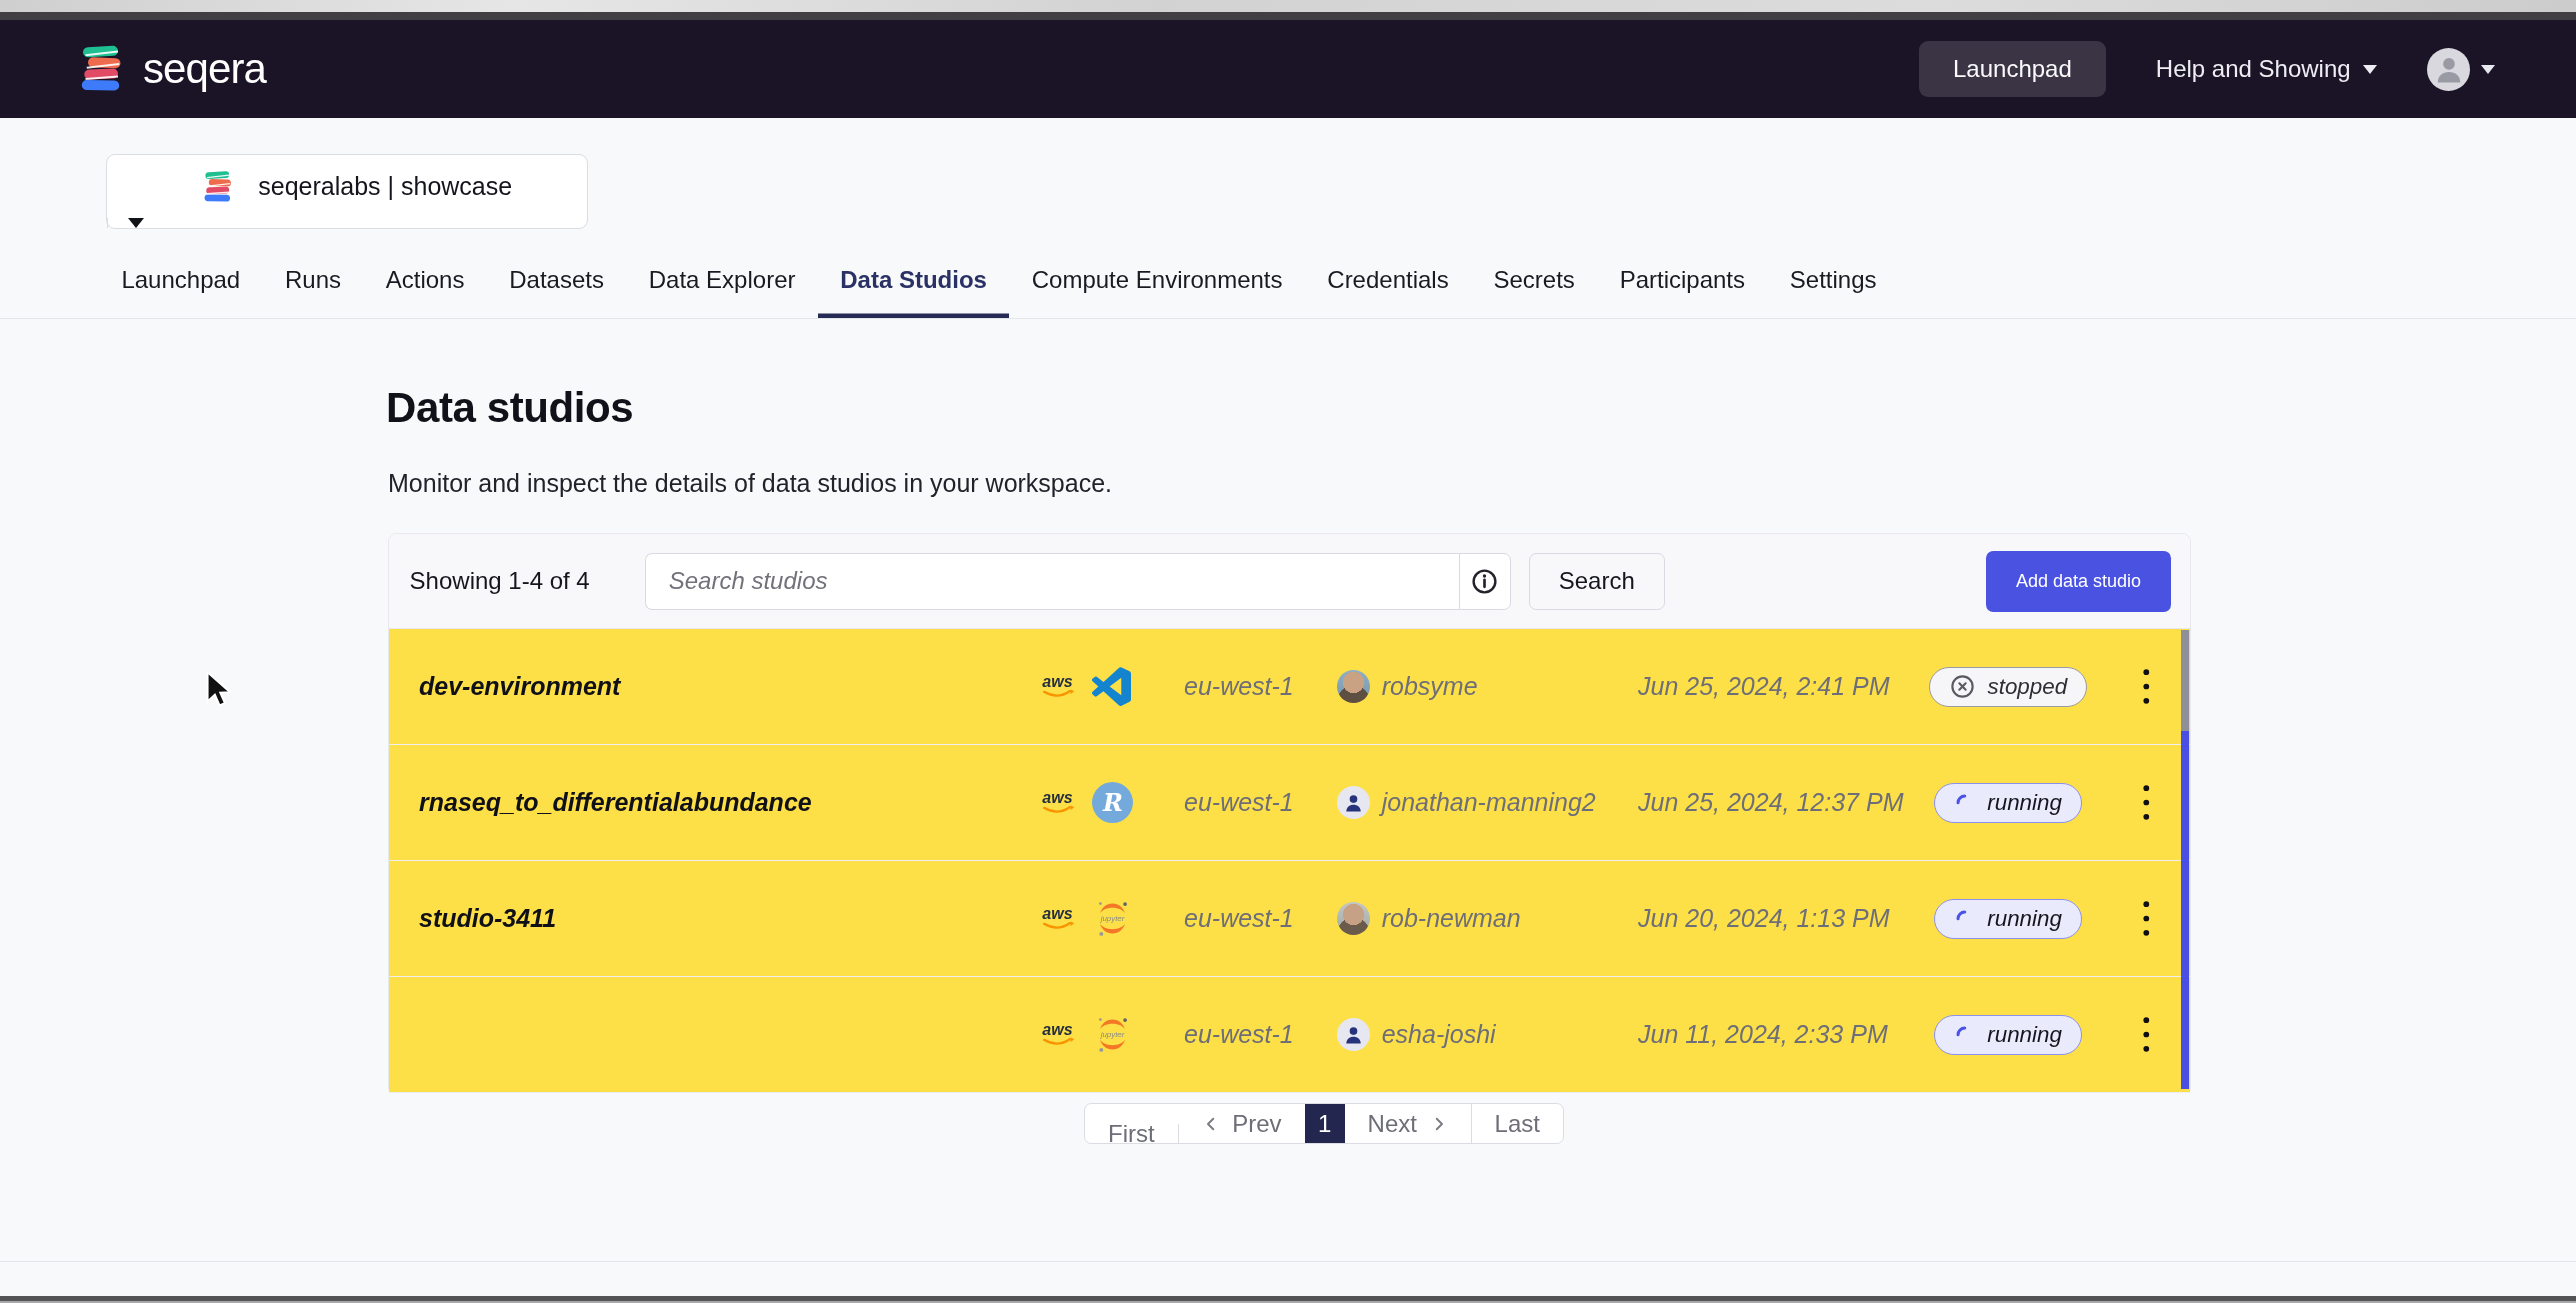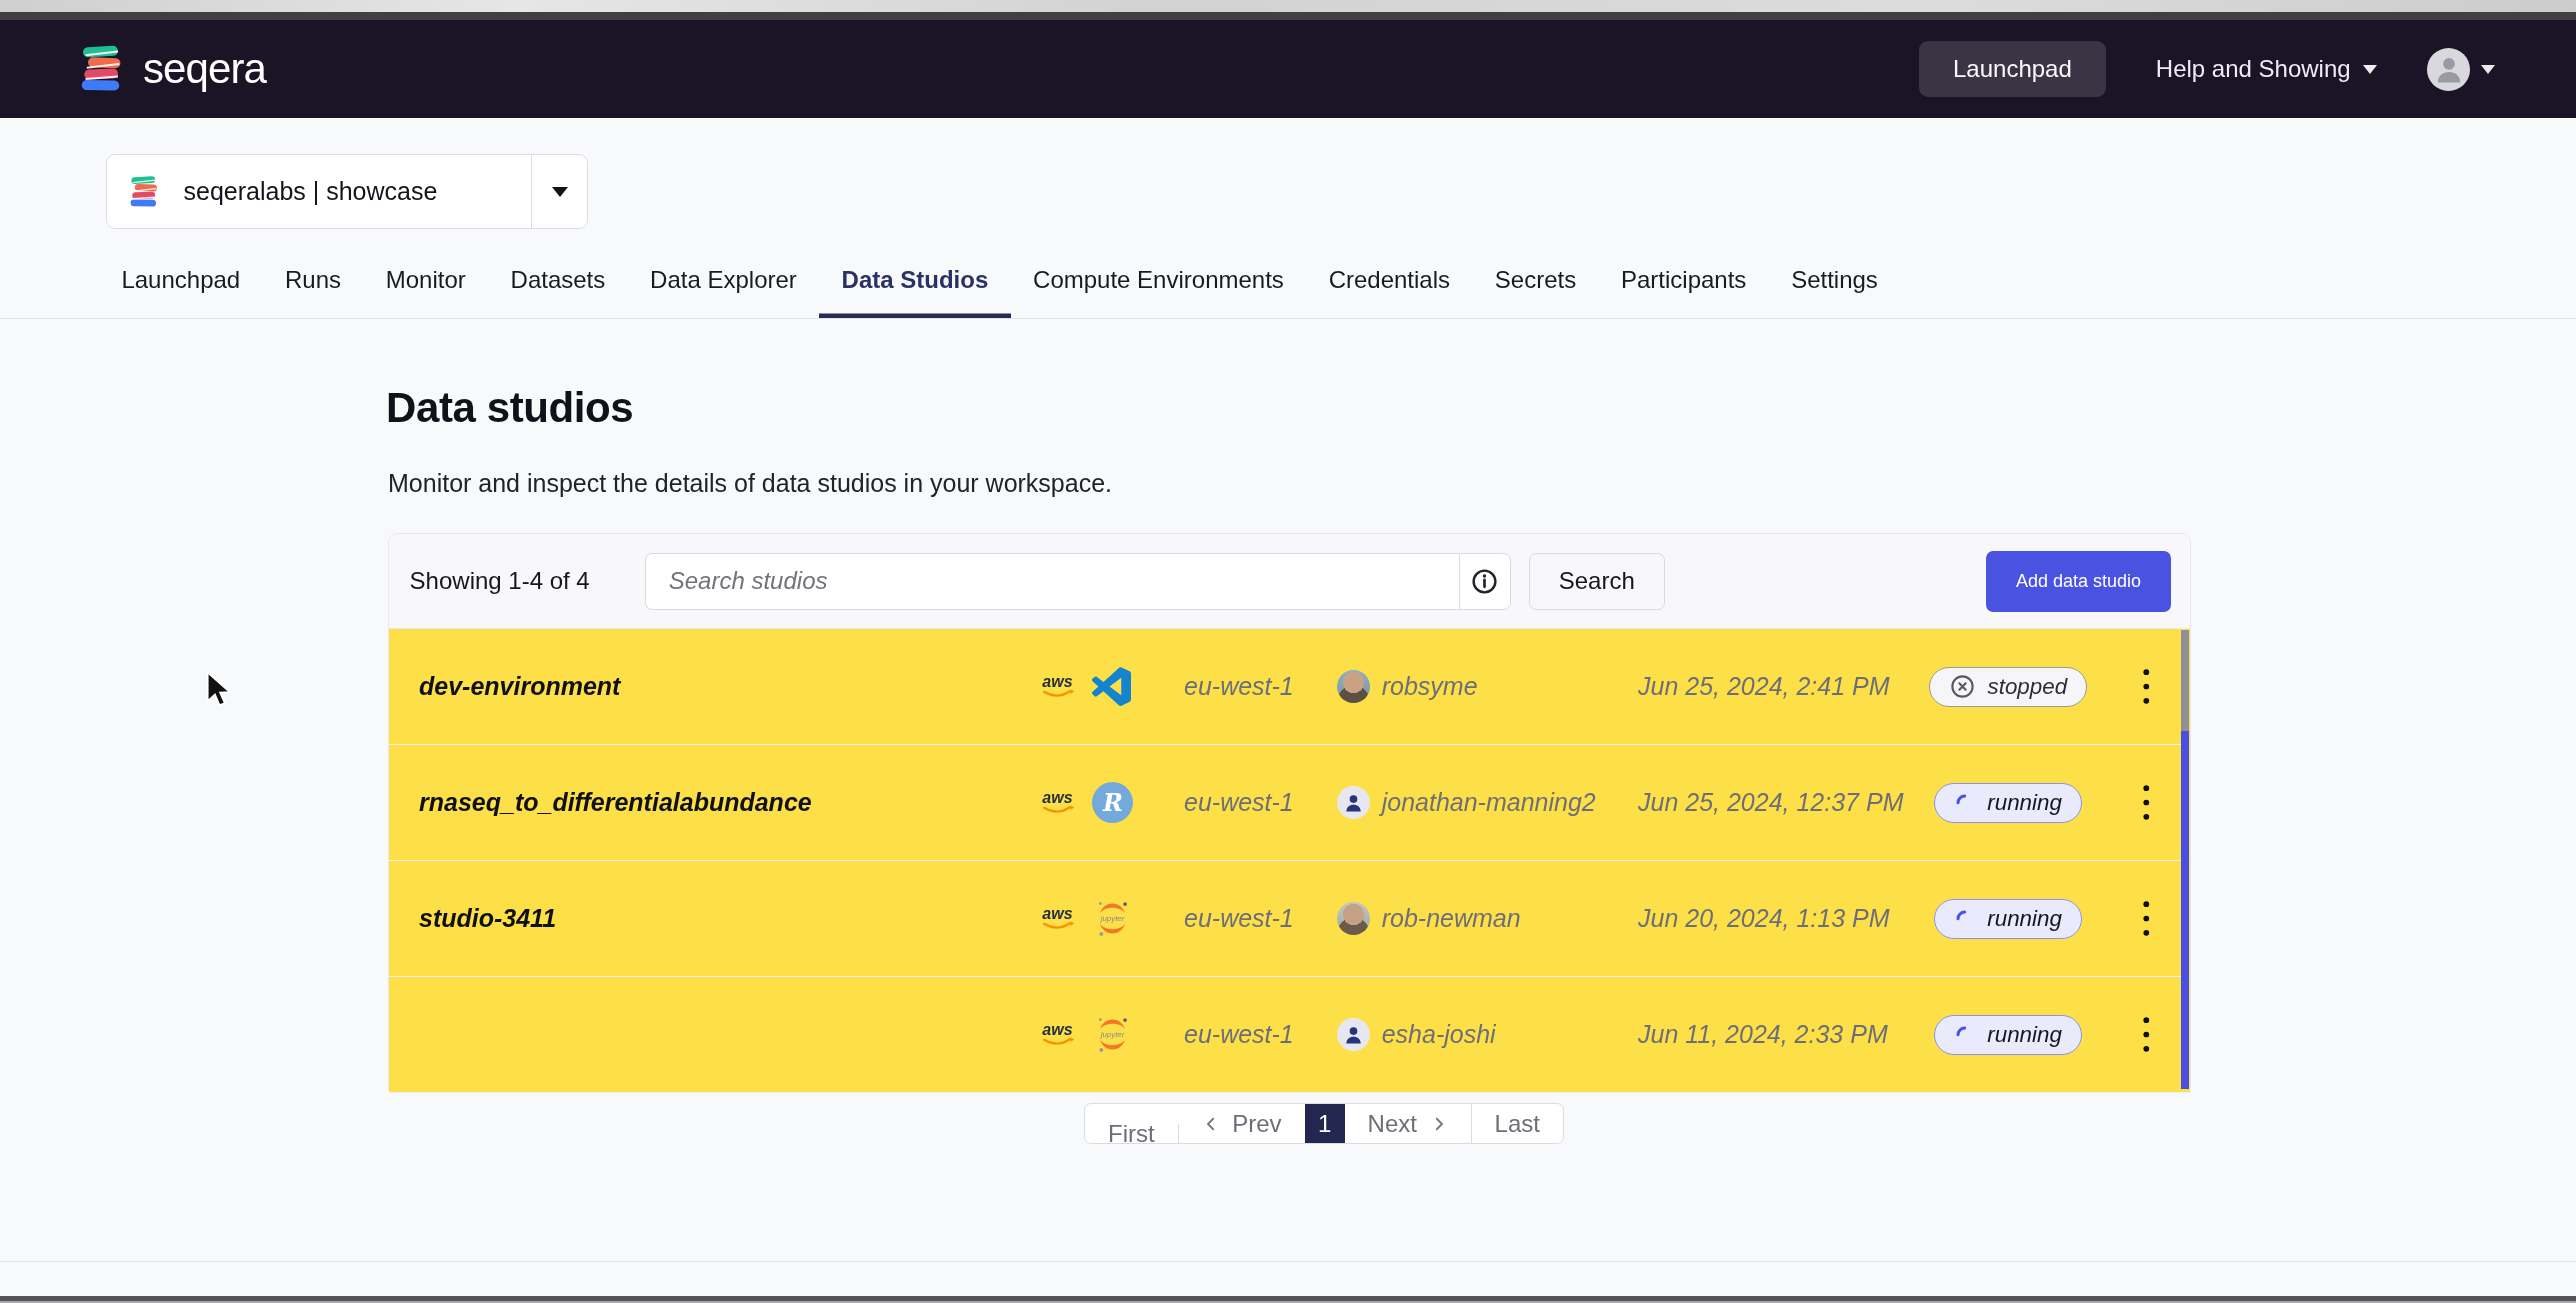--- a/index.html
+++ b/index.html
@@ -25,21 +25,21 @@
   .brand-word { color:#FFFFFF; font-size:42px; font-weight:500; letter-spacing:-0.9px; }
   .nav-right { margin-left:auto; display:flex; align-items:center; gap:50px; }
   .launchpad-btn { background:#3A3444; color:#FAFAFC; border:none; border-radius:9px; font-size:24px; padding:14.4px 34px; font-family:inherit; cursor:pointer; }
   .help { display:flex; align-items:center; gap:12.6px; color:#EDEDF3; font-size:24px; cursor:pointer; }
   .caret { width:0; height:0; border-left:8px solid transparent; border-right:8px solid transparent; border-top:10px solid currentColor; display:inline-block; }
   .caret.small { border-left-width:7.2px; border-right-width:7.2px; border-top-width:9px; }
   .nav-avatar-wrap { display:flex; align-items:center; gap:10.8px; cursor:pointer; color:#E8E8EE; }
   .nav-avatar { width:43px; height:43px; border-radius:50%; background:#D8D8DE; display:flex; align-items:center; justify-content:center; overflow:hidden; }
 
   
-  .ws-select { position:absolute; left:106px; top:154px; width:482px; height:75px; background:#FFFFFF; border:0.9px solid #DCDCE4; border-radius:9px; display:flex; align-items:center; cursor:pointer; }
+  .ws-select { position:absolute; left:106px; top:154px; width:482px; height:75px; background:#FFFFFF; border:0.9px solid #DCDCE4; border-radius:9px; display:flex; align-items:center; cursor:pointer;flex-direction:column; }
   .ws-main { display:flex; align-items:center; gap:23px; padding-left:21.5px; flex:1; }
   .ws-label { font-size:25px; color:#14141C; }
   .ws-caret-box { width:56px; align-self:stretch; border-left:0.9px solid #DCDCE4; display:flex; align-items:center; justify-content:center; color:#111118; }
 
   
   .tabbar { position:absolute; left:0; top:241px; width:100%; height:78px; border-bottom:0.9px solid #E4E4EB; display:flex; padding-left:99px; background:transparent; }
   .tab { display:flex; align-items:center; padding:0 22.4px; font-size:24px; color:#1A1A22; cursor:pointer; white-space:nowrap; }
   .tab.active { color:#2A3165; font-weight:700; box-shadow:inset 0 -4.5px 0 #262B55; }
 
   
@@ -145,21 +145,21 @@
       <span class="ws-label">seqeralabs | showcase</span>
     </div>
     <div class="ws-caret-box">
       <span class="caret"></span>
     </div>
   </div>
 
   <div class="tabbar" id="tabbar">
       <div class="tab">Launchpad</div>
       <div class="tab">Runs</div>
-      <div class="tab">Monitor</div>
+      <div class="tab">Actions</div>
       <div class="tab">Datasets</div>
       <div class="tab">Data Explorer</div>
       <div class="tab active">Data Studios</div>
       <div class="tab">Compute Environments</div>
       <div class="tab">Credentials</div>
       <div class="tab">Secrets</div>
       <div class="tab">Participants</div>
       <div class="tab">Settings</div>
     </div>
 

